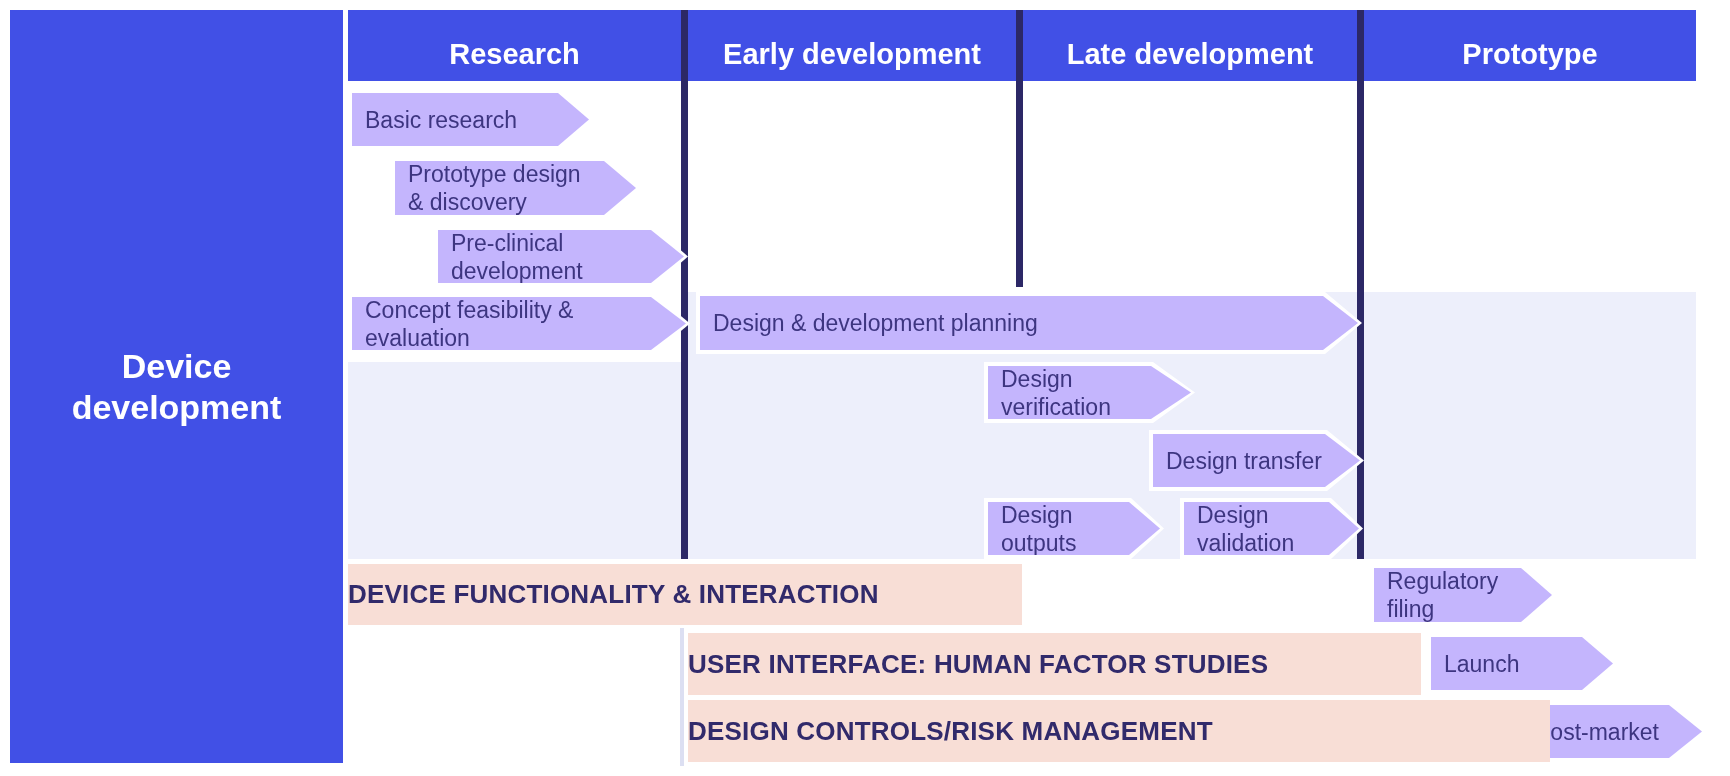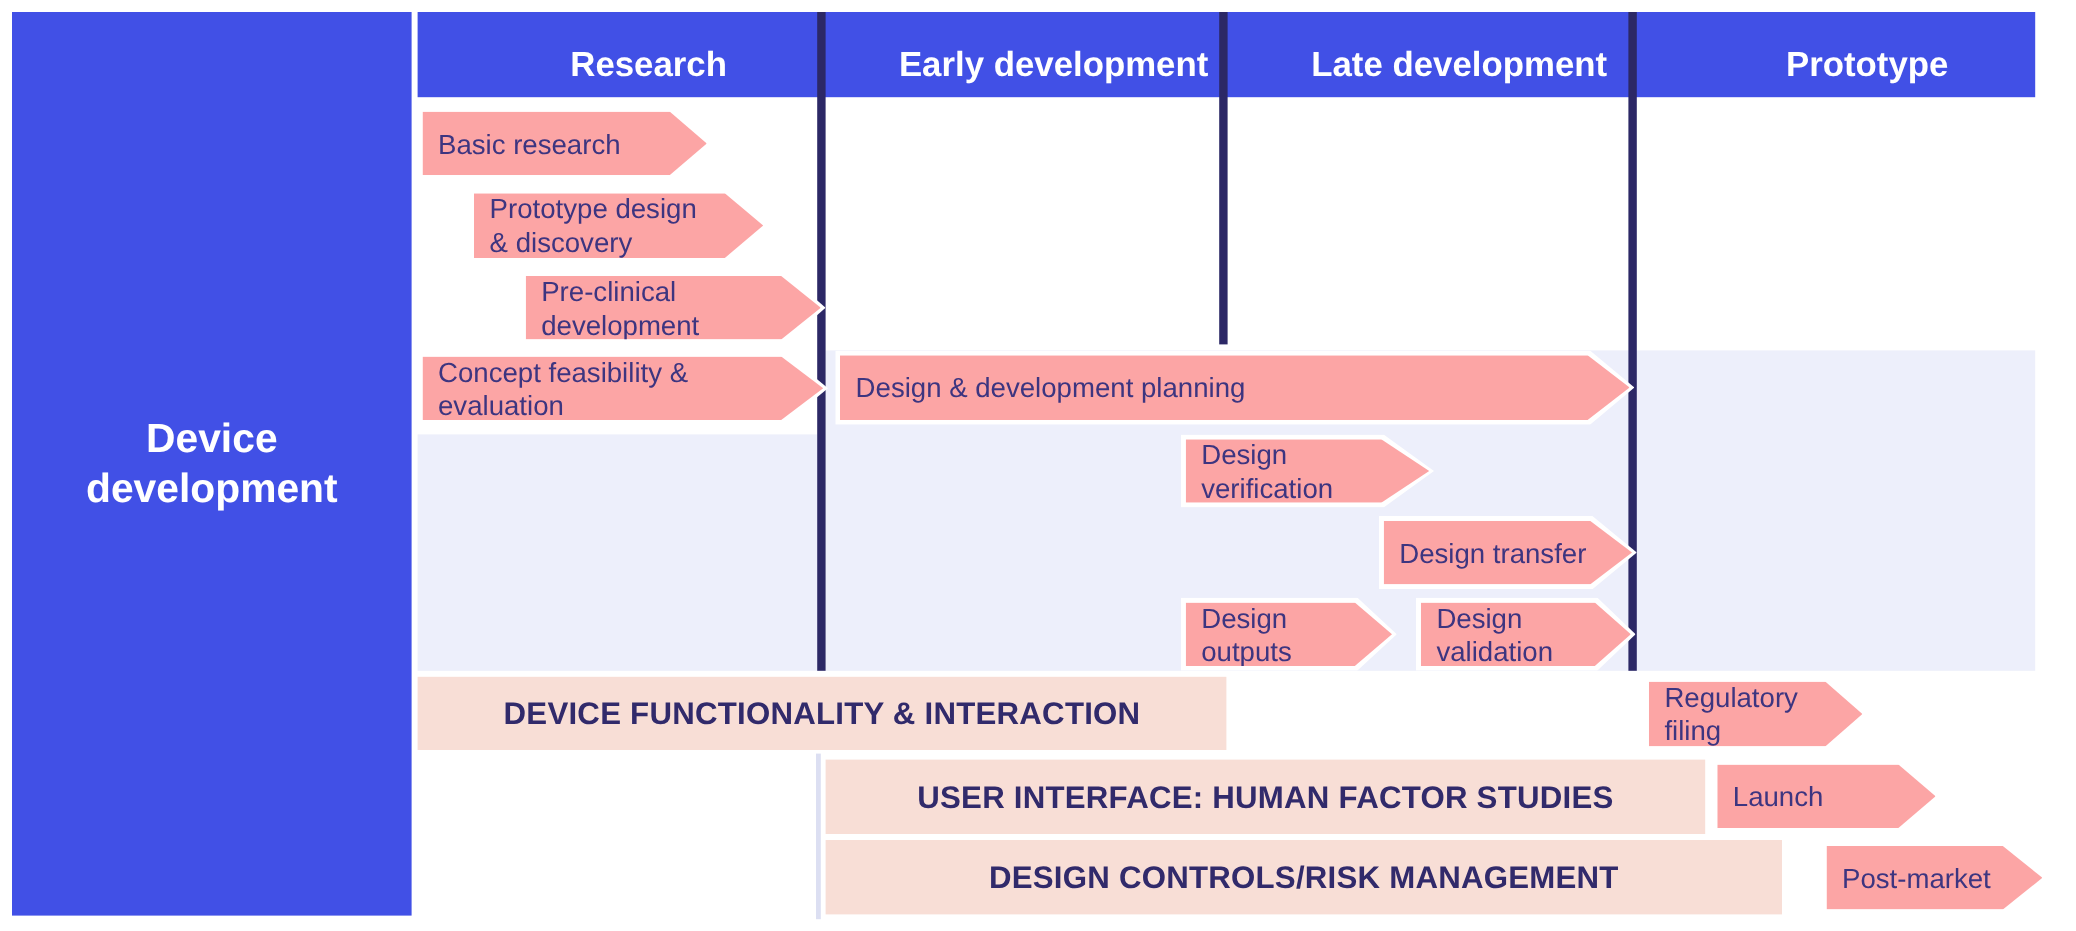--- a/index.html
+++ b/index.html
@@ -13,21 +13,21 @@
     background:#4150e6;display:flex;align-items:center;justify-content:center;
   }
   .left-panel .title{
     color:#ffffff;font-size:34px;font-weight:700;text-align:center;
     line-height:41px;white-space:pre-line;
   }
   
   .header-band{position:absolute;left:348px;top:10px;width:1348px;height:71px;background:#4150e6;}
   .hcol{
     position:absolute;top:10px;height:88px;display:flex;align-items:center;justify-content:center;
-    color:#ffffff;font-size:29px;font-weight:700;z-index:4;padding-left:26px;
+    color:#ffffff;font-size:29px;font-weight:700;z-index:4;
   }
   .hc1{left:348px;width:333px;}
   .hc2{left:688px;width:328px;}
   .hc3{left:1023px;width:334px;}
   .hc4{left:1364px;width:332px;}
   
   .bg-lav{position:absolute;background:#edeffb;z-index:1;}
   .bg1{left:348px;top:362px;width:333px;height:197px;}
   .bg2{left:688px;top:292px;width:1008px;height:267px;}
   
@@ -35,21 +35,21 @@
   .d1{left:681px;top:10px;height:549px;}
   .d2{left:1016px;top:10px;height:277px;}
   .d3{left:1357px;top:10px;height:549px;}
   .d1x{position:absolute;left:680px;top:628px;width:4px;height:138px;background:#dcdff2;z-index:1;}
   
   .arrow{
     position:absolute;background:#ffffff;z-index:3;
     clip-path:polygon(0 0,calc(100% - var(--h)) 0,100% 50%,calc(100% - var(--h)) 100%,0 100%);
   }
   .arrow .fill{
-    position:absolute;inset:4px;background:#fca5a5;
+    position:absolute;inset:4px;background:#c4b5fd;
     clip-path:polygon(0 0,calc(100% - (var(--h) - 2px)) 0,100% 50%,calc(100% - (var(--h) - 2px)) 100%,0 100%);
     display:flex;align-items:center;
   }
   .arrow .lbl{
     color:#3d3580;font-size:23px;line-height:28px;padding-left:13px;
     white-space:pre-line;
   }
   .ar1 {left:348px; top:89px;  width:245px;height:61px;--h:33px;}
   .ar2 {left:391px; top:157px; width:249px;height:62px;--h:34px;}
   .ar3 {left:434px; top:226px; width:254px;height:61px;--h:35px;}
@@ -60,26 +60,26 @@
   .ar8 {left:785px; top:430px; width:334px;height:61px;--h:32px;}
   .ar9 {left:1149px;top:430px; width:215px;height:61px;--h:37px;}
   .ar10{left:984px; top:498px; width:180px;height:61px;--h:33px;}
   .ar11{left:1180px;top:498px; width:183px;height:61px;--h:32px;}
   .ar12{left:1370px;top:564px; width:186px;height:62px;--h:33px;}
   .ar13{left:1427px;top:633px; width:190px;height:61px;text-align:right;--h:33px;}
   .ar14{left:1518px;top:701px; width:188px;height:61px;--h:35px;}
   
   .band{
     position:absolute;background:#f8ded6;z-index:3;
-    display:flex;align-items:center;justify-content:center;
+    display:flex;align-items:center;justify-content:flex-start;
     color:#312a6b;font-size:26px;font-weight:700;letter-spacing:.2px;
   }
   .bandA{left:348px;top:564px;width:674px;height:61px;}
   .bandB{left:688px;top:633px;width:733px;height:62px;}
-  .bandC{left:688px;top:700px;width:797px;height:62px;}
+  .bandC{left:688px;top:700px;width:862px;height:62px;}
 </style>
 </head>
 <body>
 
 <div id="canvas">
 
   <div class="left-panel">
     <div class="title">Device
 development</div>
   </div>

